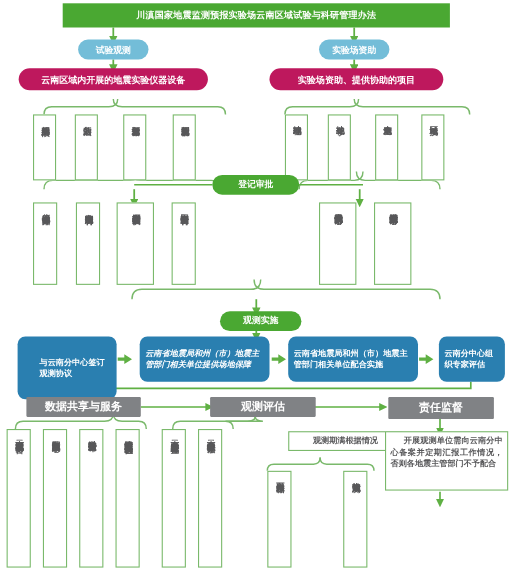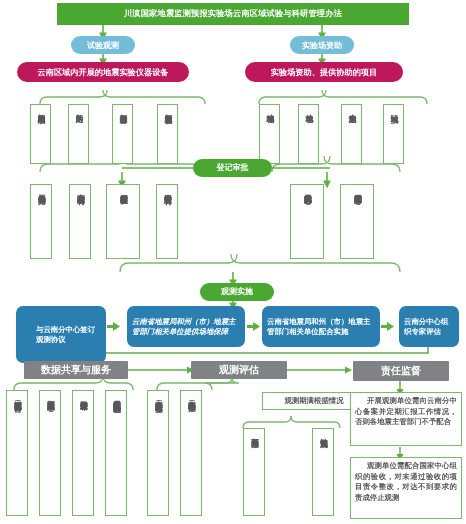--- a/index.html
+++ b/index.html
@@ -268,17 +268,14 @@
   <div class="node vbox" style="left:243px;top:428px;width:22px;height:88px;">
     <span>入网许可推荐函</span>
   </div>
   <div class="node vbox" style="left:312px;top:428px;width:22px;height:88px;">
     <span>转为常规观测</span>
   </div>
 
   <div class="node hbox" style="left:350px;top:392px;width:112px;height:54px;">
     <span class="ind">开展观测单位需向云南分中心备案并定期汇报工作情况，否则各地震主管部门不予配合</span>
   </div>
-  <div class="node hbox" style="left:350px;top:457px;width:112px;height:62px;">
-    <span class="ind">观测单位需配合国家中心组织的验收，对未通过验收的项目责令整改，对达不到要求的责成停止观测</span>
-  </div>
 
 </div>
 
 </body></html>

